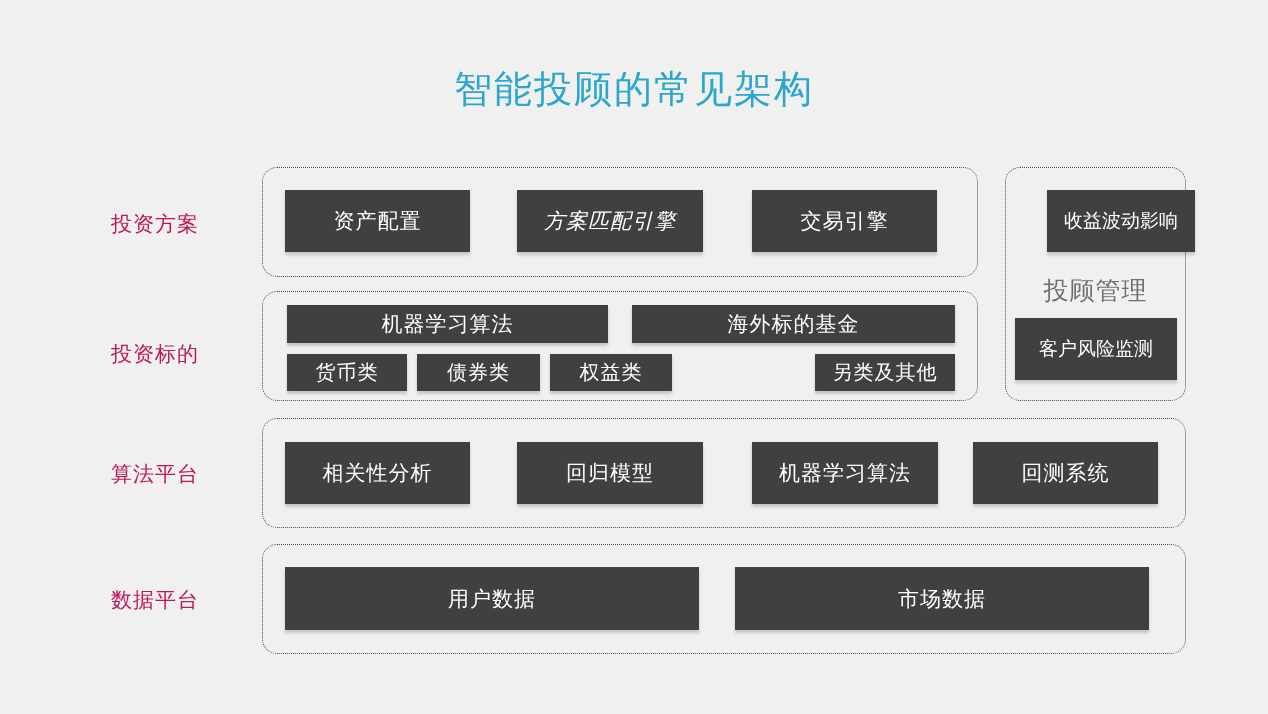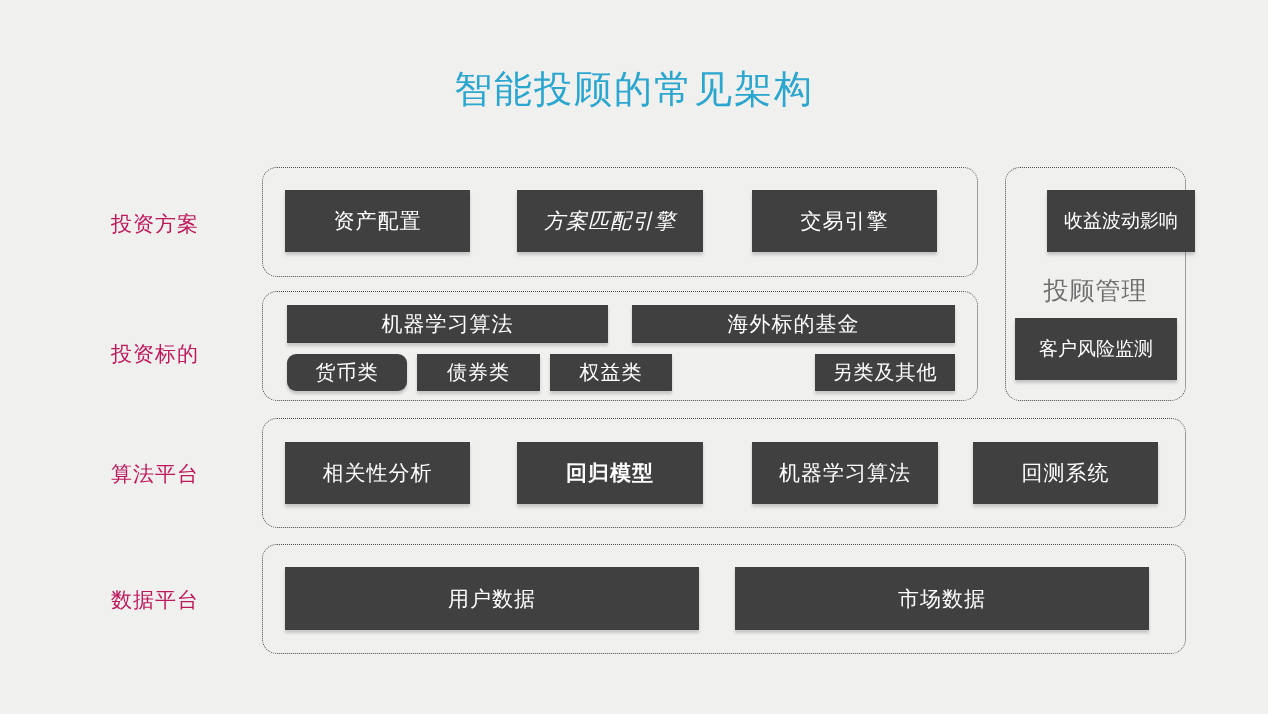--- a/index.html
+++ b/index.html
@@ -76,28 +76,28 @@
   <div class="bluebox" style="left:752px; top:190px; width:185px; height:62px;">交易引擎</div>
 
   <div class="dotted-group" style="left:1005px; top:167px; width:181px; height:234px;"></div>
   <div class="bluebox side" style="left:1015px; top:190px; width:148px; height:62px;margin-left:32px;">收益波动影响</div>
   <div class="side-label" style="left:1005px; top:274px; width:181px;">投顾管理</div>
   <div class="bluebox side" style="left:1015px; top:318px; width:162px; height:62px;">客户风险监测</div>
 
   <div class="dotted-group" style="left:262px; top:291px; width:716px; height:110px;"></div>
   <div class="bluebox" style="left:287px; top:305px; width:321px; height:38px;">机器学习算法</div>
   <div class="bluebox" style="left:632px; top:305px; width:323px; height:38px;">海外标的基金</div>
-  <div class="bluebox small" style="left:287px; top:354px; width:120px; height:37px;border-radius:9px;">货币类</div>
+  <div class="bluebox small" style="left:287px; top:354px; width:120px; height:37px;">货币类</div>
   <div class="bluebox small" style="left:417px; top:354px; width:123px; height:37px;">债券类</div>
   <div class="bluebox small" style="left:550px; top:354px; width:122px; height:37px;">权益类</div>
   <div class="bluebox small" style="left:815px; top:354px; width:140px; height:37px;">另类及其他</div>
 
   <div class="dotted-group" style="left:262px; top:418px; width:924px; height:110px;"></div>
   <div class="bluebox" style="left:285px; top:442px; width:185px; height:62px;">相关性分析</div>
-  <div class="bluebox" style="left:517px; top:442px; width:186px; height:62px;font-weight:bold;">回归模型</div>
+  <div class="bluebox" style="left:517px; top:442px; width:186px; height:62px;">回归模型</div>
   <div class="bluebox" style="left:752px; top:442px; width:186px; height:62px;">机器学习算法</div>
   <div class="bluebox" style="left:973px; top:442px; width:185px; height:62px;">回测系统</div>
 
   <div class="dotted-group" style="left:262px; top:544px; width:924px; height:110px;"></div>
   <div class="bluebox" style="left:285px; top:567px; width:414px; height:63px;">用户数据</div>
   <div class="bluebox" style="left:735px; top:567px; width:414px; height:63px;">市场数据</div>
 
 </div>
 
 </body></html>

